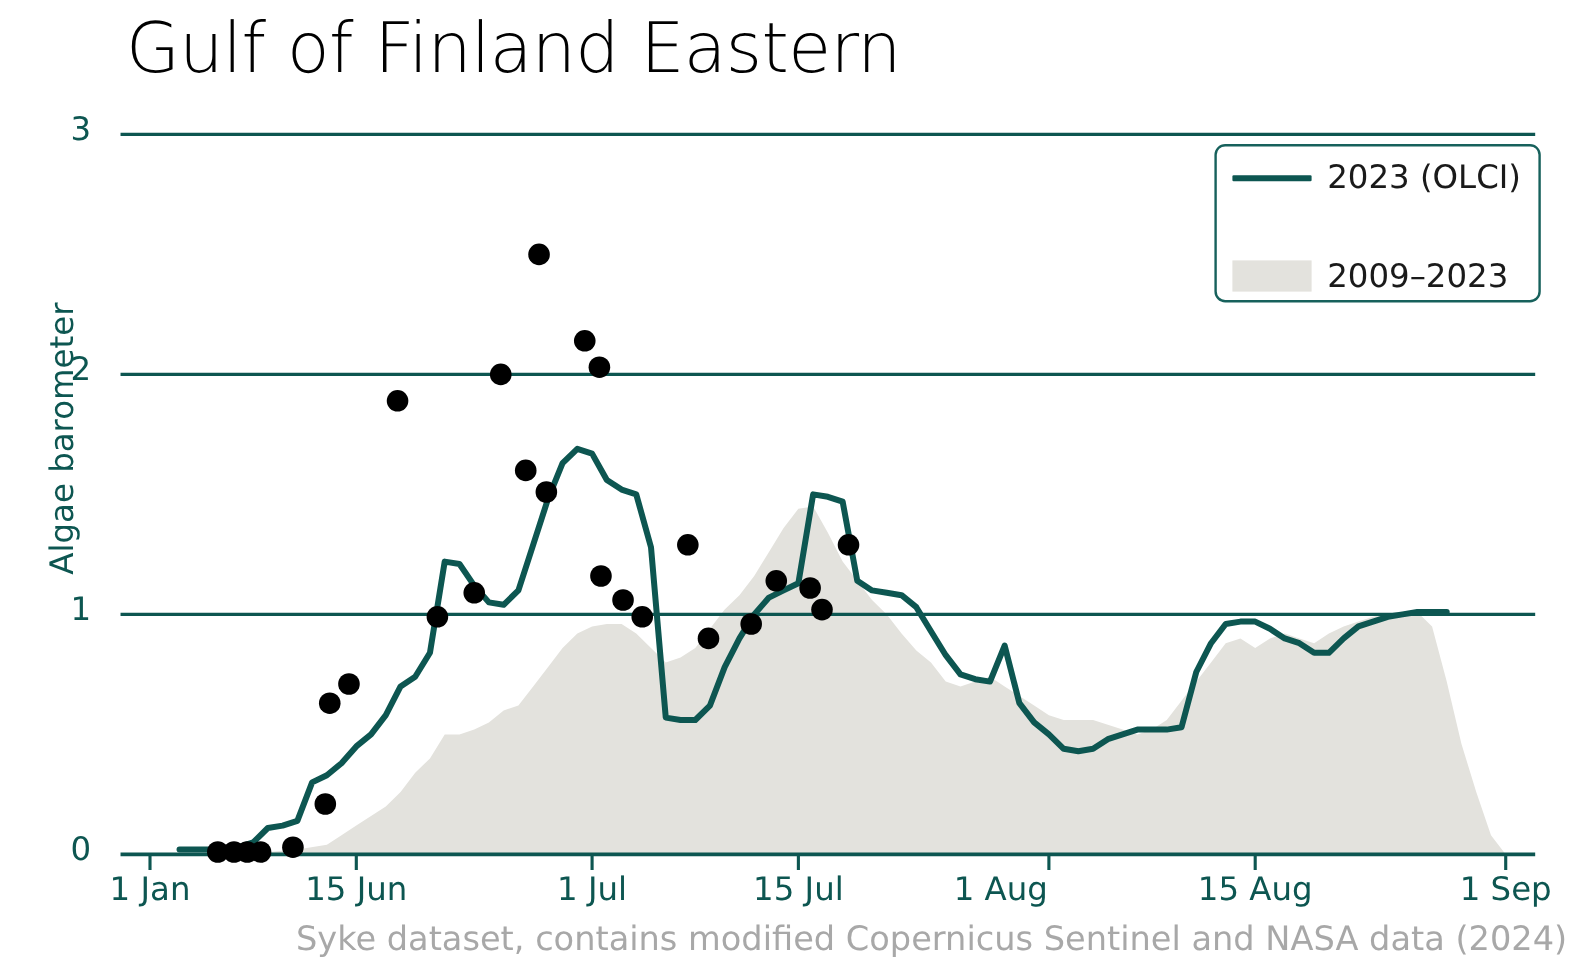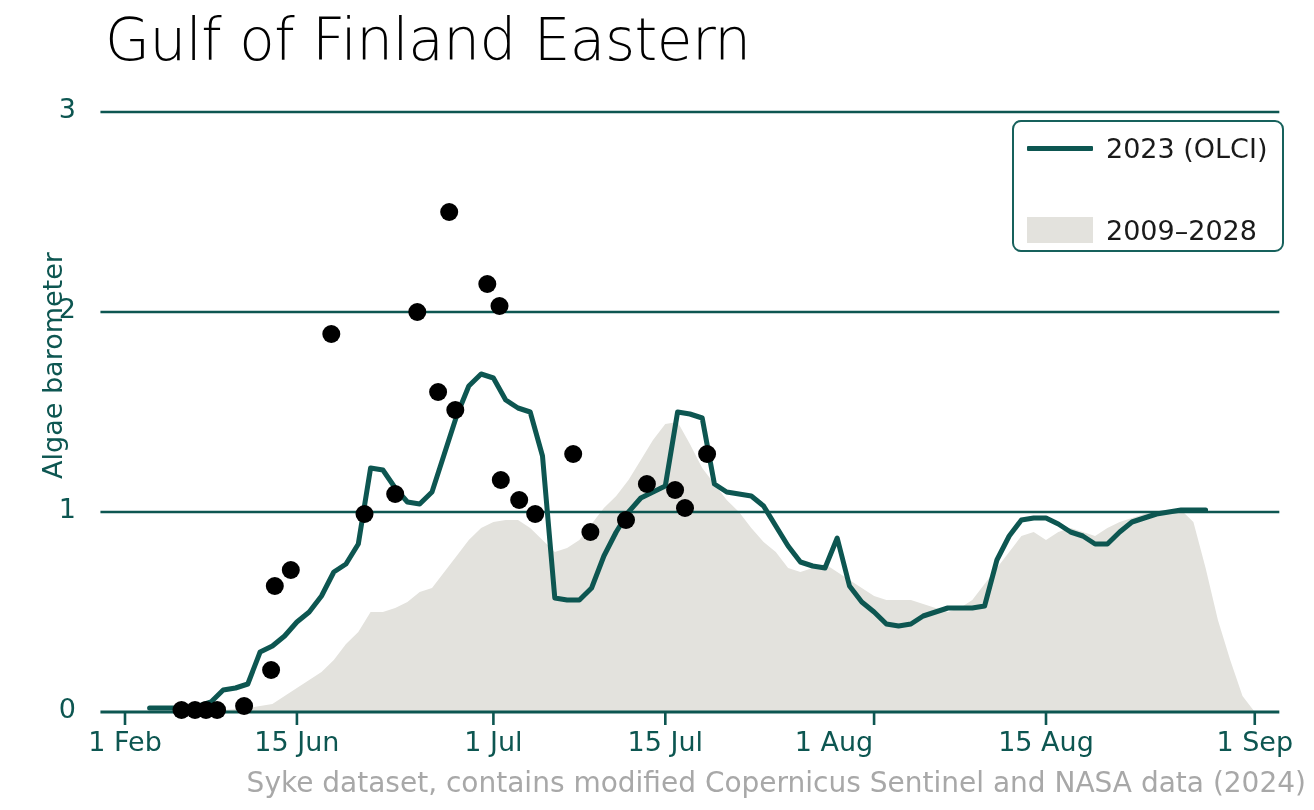--- a/index.html
+++ b/index.html
@@ -115,21 +115,21 @@
       </g>
   </svg>
 
   <div id="yticks">
       <div class="ytick-label" style="left: 36px; top: 693px;">0</div>
       <div class="ytick-label" style="left: 36px; top: 493px;">1</div>
       <div class="ytick-label" style="left: 36px; top: 293px;">2</div>
       <div class="ytick-label" style="left: 36px; top: 93px;">3</div>
     </div>
   <div id="xticks">
-      <div class="xtick-label" style="left: 125px; top: 726px;">1 Feb</div>
+      <div class="xtick-label" style="left: 125px; top: 726px;">1 Jan</div>
       <div class="xtick-label" style="left: 296.92px; top: 726px;">15 Jun</div>
       <div class="xtick-label" style="left: 493.4px; top: 726px; text-align: right;">1 Jul</div>
       <div class="xtick-label" style="left: 665.32px; top: 726px;">15 Jul</div>
       <div class="xtick-label" style="left: 834px; top: 726px;">1 Aug</div>
       <div class="xtick-label" style="left: 1046px; top: 726px;">15 Aug</div>
       <div class="xtick-label" style="left: 1254.76px; top: 726px;">1 Sep</div>
     </div>
 
   <div id="ylabel">Algae barometer</div>
 
@@ -137,18 +137,18 @@
     <div class="legend-row" style="top:4px">
       <div class="legend-key">
           <div class="legend-line"></div>
         </div>
       <div class="legend-text">2023 (OLCI)</div>
     </div>
     <div class="legend-row" style="top:86px">
       <div class="legend-key">
           <div class="legend-patch"></div>
         </div>
-      <div class="legend-text">2009–2028</div>
+      <div class="legend-text">2009–2023</div>
     </div>
   </div>
 
   <div id="caption">Syke dataset, contains modified Copernicus Sentinel and NASA data (2024)</div>
 </div>
 
 </body></html>

